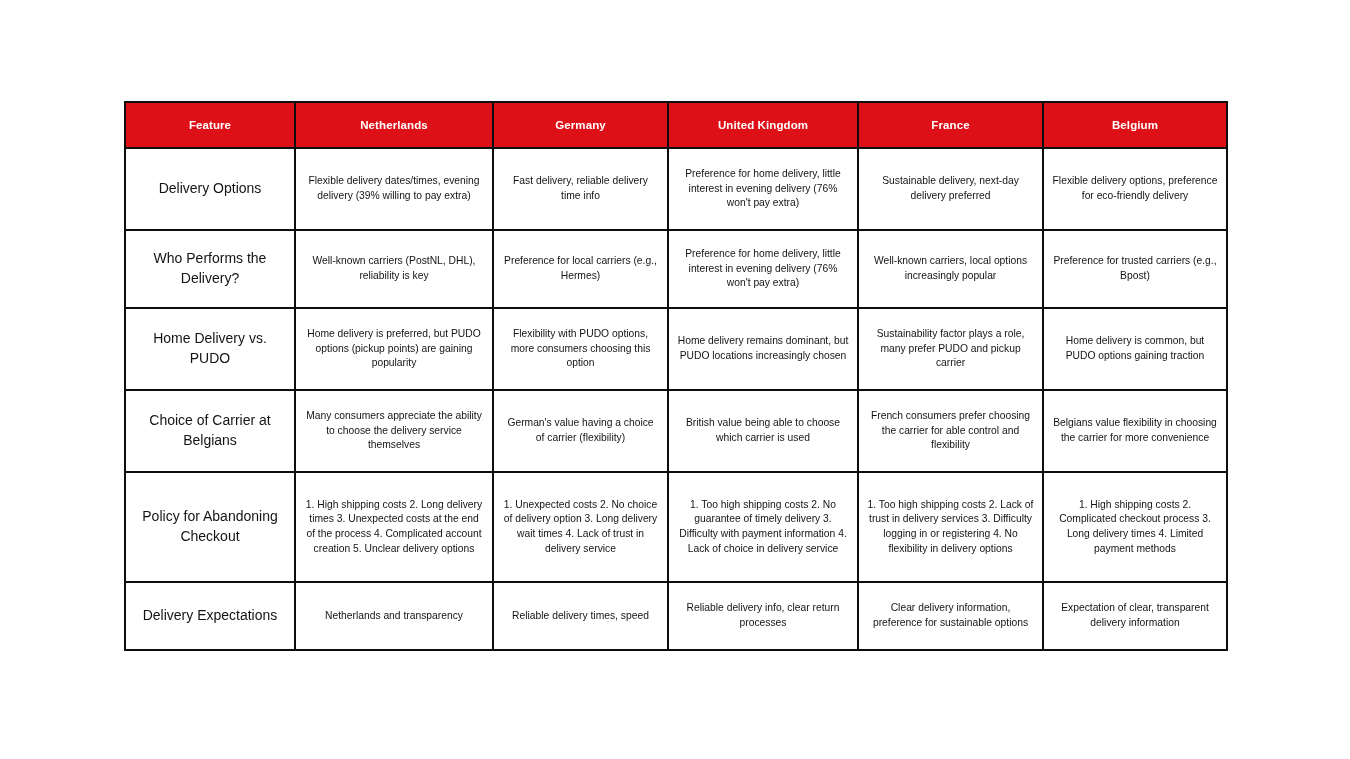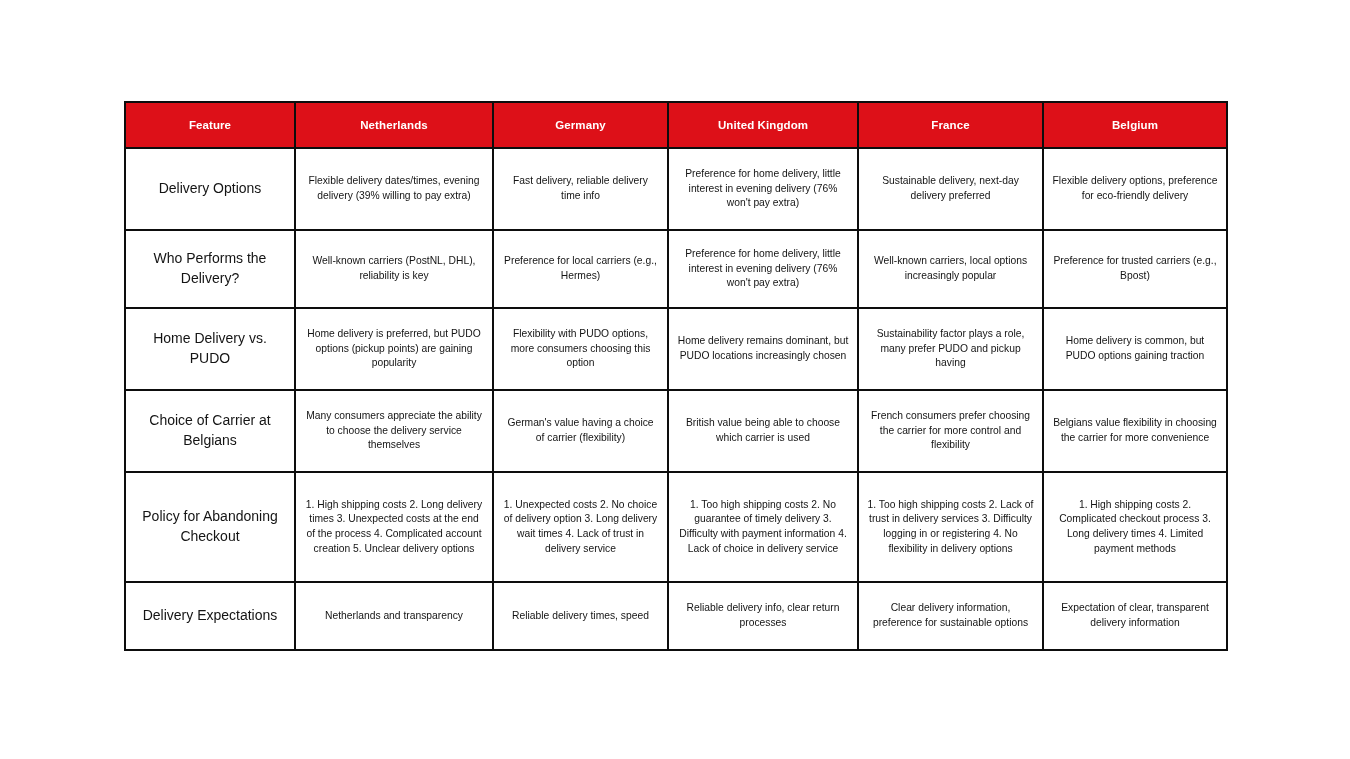--- a/index.html
+++ b/index.html
@@ -123,30 +123,30 @@
           <td>Preference for home delivery, little interest in evening delivery (76% won't pay extra)</td>
           <td>Well-known carriers, local options increasingly popular</td>
           <td>Preference for trusted carriers (e.g., Bpost)</td>
         </tr>
 
         <tr class="row-h-2">
           <td class="feature-cell">Home Delivery vs. PUDO</td>
           <td>Home delivery is preferred, but PUDO options (pickup points) are gaining popularity</td>
           <td>Flexibility with PUDO options, more consumers choosing this option</td>
           <td>Home delivery remains dominant, but PUDO locations increasingly chosen</td>
-          <td>Sustainability factor plays a role, many prefer PUDO and pickup having</td>
+          <td>Sustainability factor plays a role, many prefer PUDO and pickup carrier</td>
           <td>Home delivery is common, but PUDO options gaining traction</td>
         </tr>
 
         <tr class="row-h-3">
           <td class="feature-cell">Choice of Carrier at Belgians</td>
           <td>Many consumers appreciate the ability to choose the delivery service themselves</td>
           <td>German's value having a choice of carrier (flexibility)</td>
           <td>British value being able to choose which carrier is used</td>
-          <td>French consumers prefer choosing the carrier for more control and flexibility</td>
+          <td>French consumers prefer choosing the carrier for able control and flexibility</td>
           <td>Belgians value flexibility in choosing the carrier for more convenience</td>
         </tr>
 
         <tr class="row-h-4">
           <td class="feature-cell">Policy for Abandoning Checkout</td>
           <td>1. High shipping costs 2. Long delivery times 3. Unexpected costs at the end of the process 4. Complicated account creation 5. Unclear delivery options</td>
           <td>1. Unexpected costs 2. No choice of delivery option 3. Long delivery wait times 4. Lack of trust in delivery service</td>
           <td>1. Too high shipping costs 2. No guarantee of timely delivery 3. Difficulty with payment information 4. Lack of choice in delivery service</td>
           <td>1. Too high shipping costs 2. Lack of trust in delivery services 3. Difficulty logging in or registering 4. No flexibility in delivery options</td>
           <td>1. High shipping costs 2. Complicated checkout process 3. Long delivery times 4. Limited payment methods</td>

